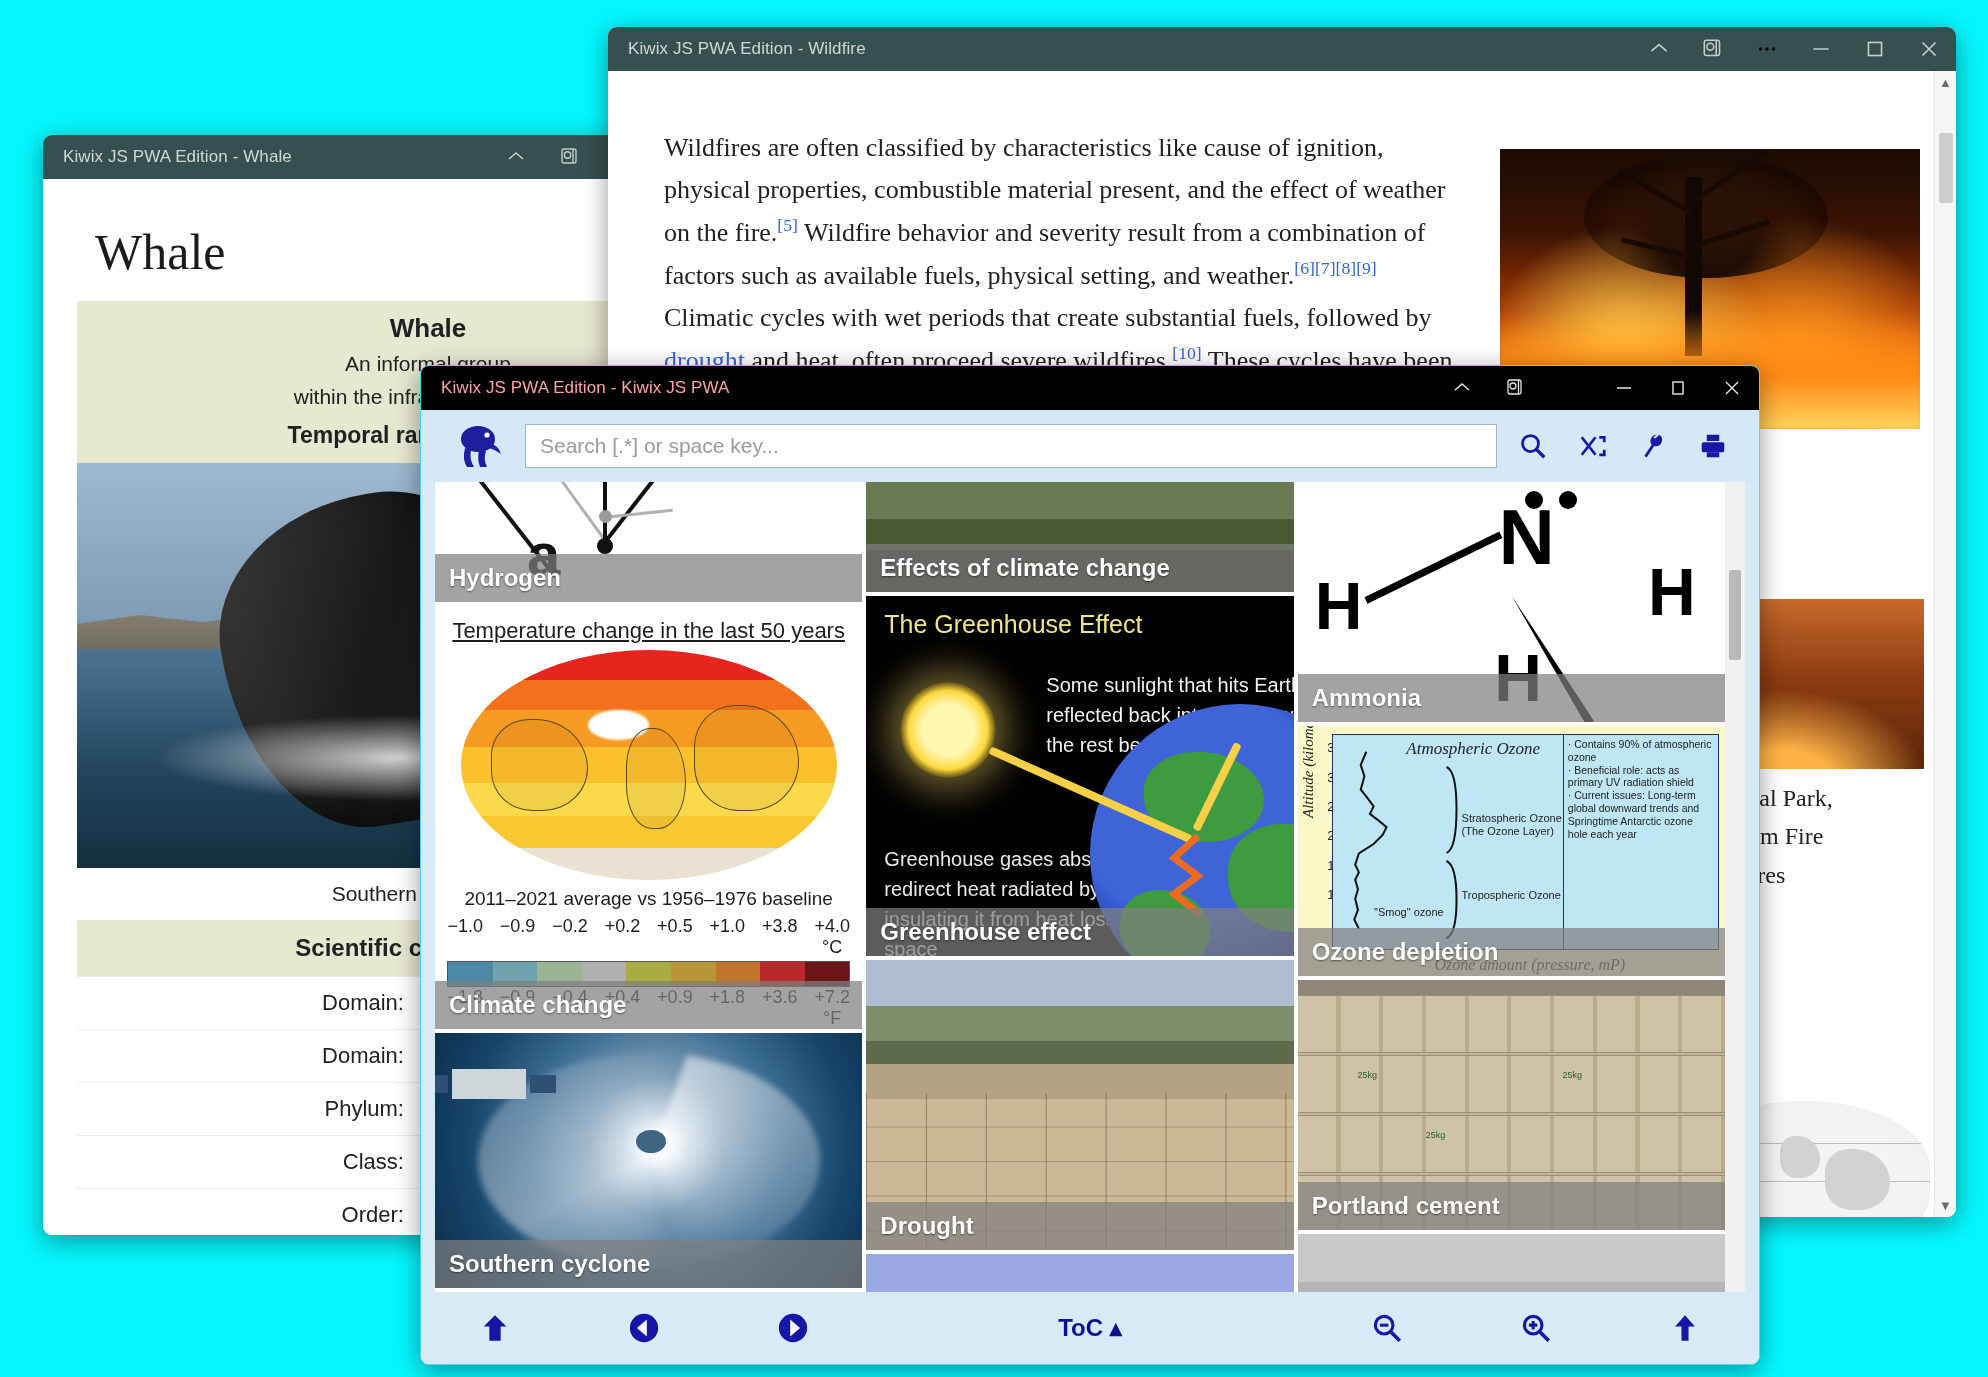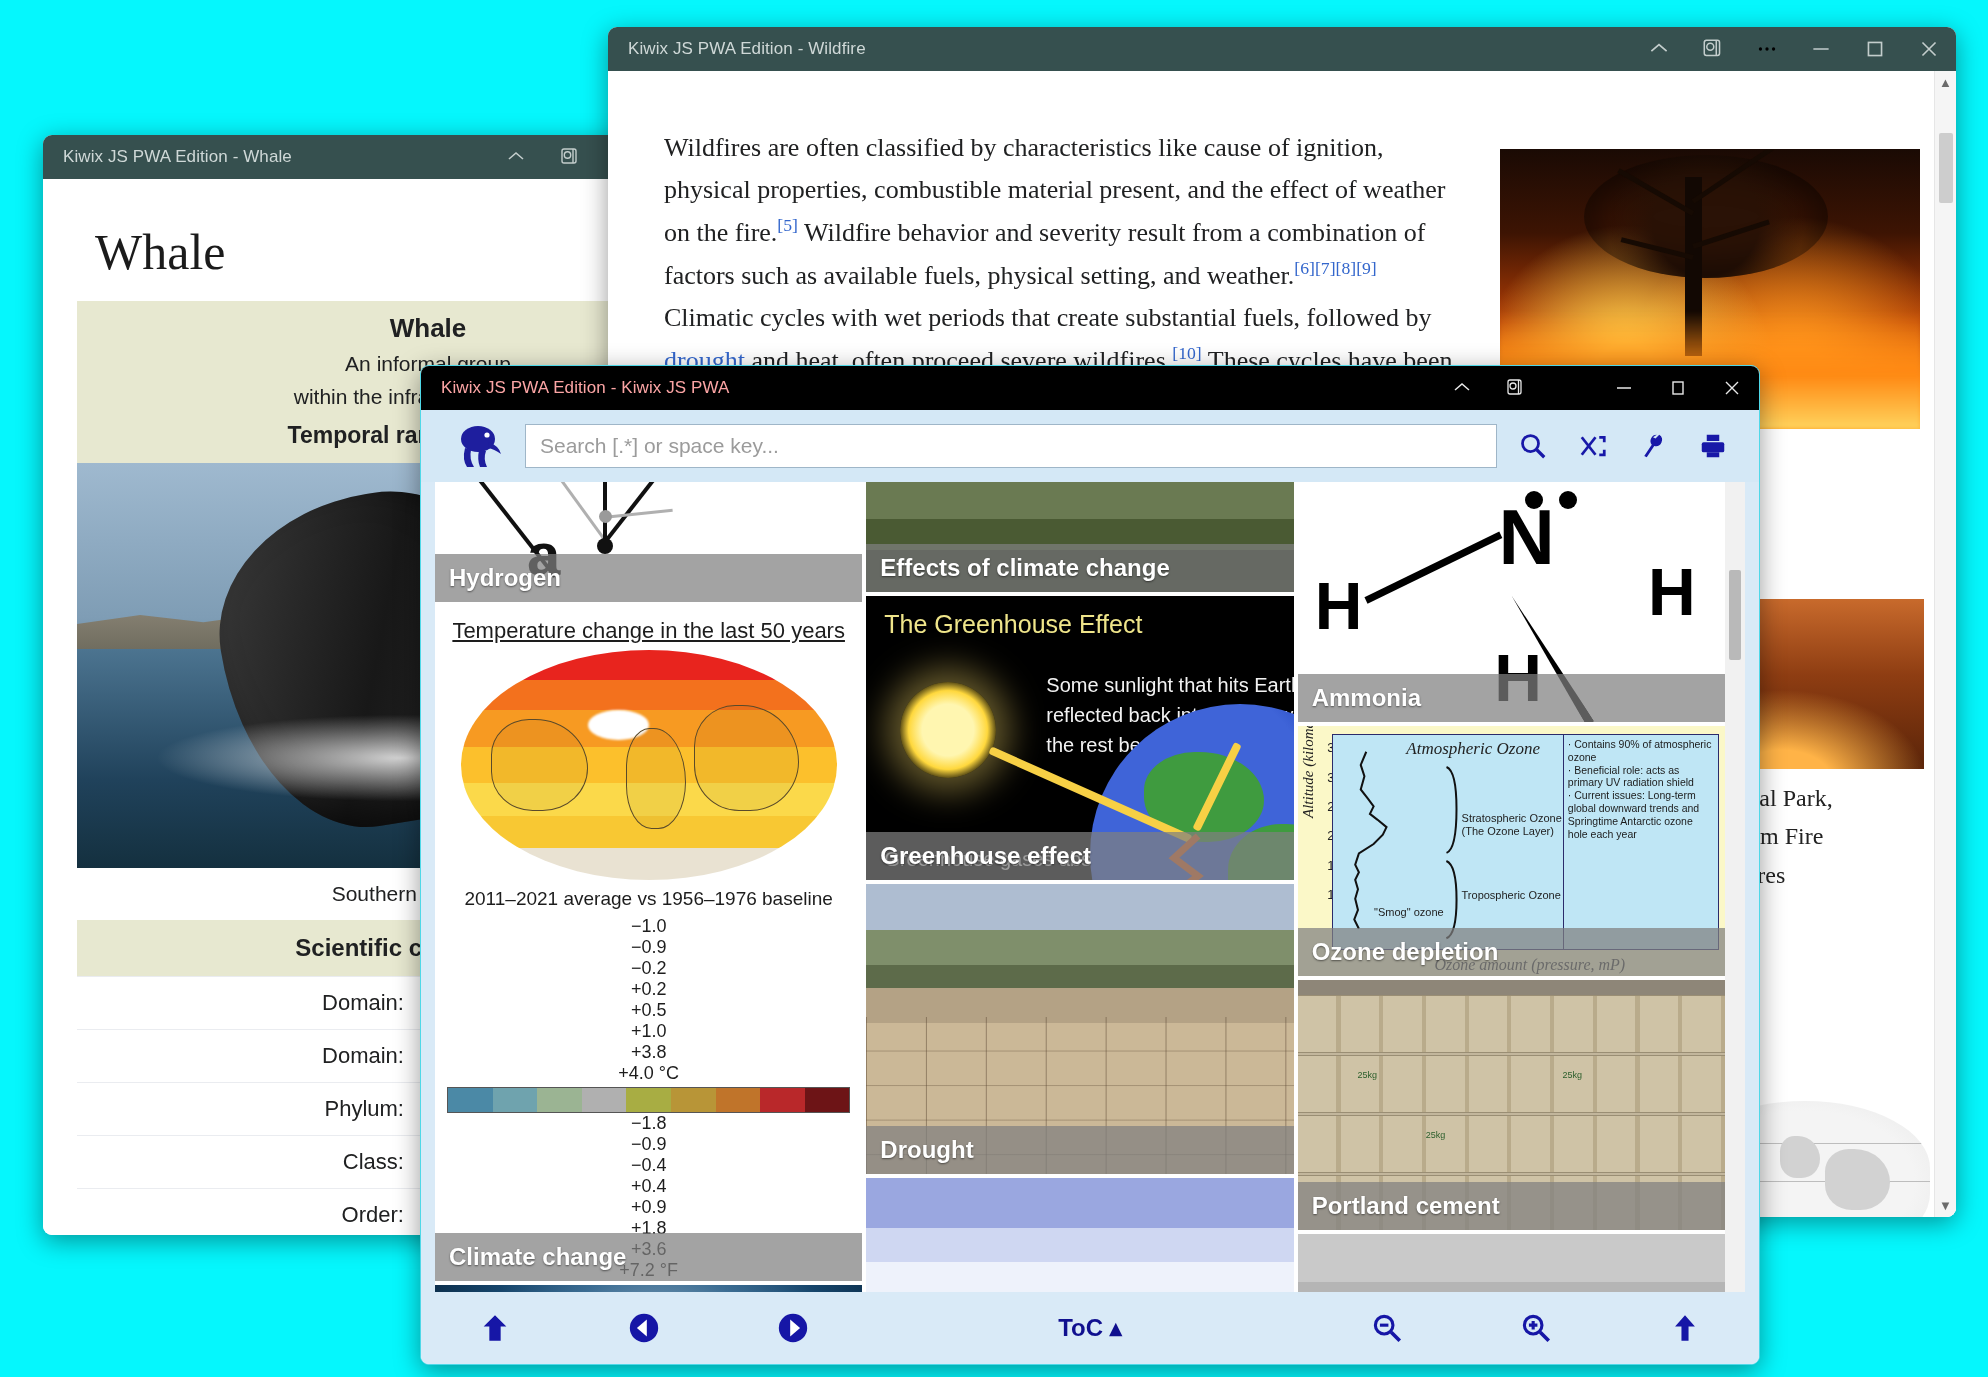--- a/index.html
+++ b/index.html
@@ -276,21 +276,21 @@
   }
   .cc-globe .cont {
     position: absolute; border: 1.5px solid #5a4a2a; border-radius: 42% 58% 50% 46%;
     background: rgba(0,0,0,.04);
   }
   .cc-globe .white-spot {
     position:absolute; left:34%; top:26%; width:16%; height:13%;
     background:#fff; border-radius:50%; filter: blur(1px);
   }
   .cc-base { text-align:center; font-size:19px; color:#1d1d1d; margin: 8px 0 6px; }
-  .cc-legend-row { display:flex; justify-content:center; gap: 0; padding: 0 4px; flex-direction: column; }
+  .cc-legend-row { display:flex; justify-content:center; gap: 0; padding: 0 4px; }
   .cc-tick { flex:1 1 0; text-align:center; font-size:18px; color:#1d1d1d; }
   .cc-bar { display:flex; margin: 3px 12px 0; height: 26px; border:1px solid #555; }
   .cc-bar span { flex:1 1 0; display:block; }
   .cc-tick-f { flex:1 1 0; text-align:center; font-size:18px; color:#1d1d1d; }
 
   .art-cyclone {
     height: 255px;
     background: radial-gradient(circle at 52% 44%, #f2f6fa 0 6%, #c9d9e6 12%, #7f9fb8 26%, #3c6d93 48%, #16456b 72%, #0a2a46 100%);
     position: relative; overflow: hidden;
   }
@@ -305,21 +305,21 @@
     border-radius:50%;
     background: conic-gradient(from 20deg, rgba(255,255,255,.55), rgba(255,255,255,0) 40%, rgba(255,255,255,.4) 62%, rgba(255,255,255,0) 100%);
     filter: blur(3px);
   }
 
   .art-effects {
     height: 110px;
     background: linear-gradient(#6a7a52 0 34%, #4a5a33 34% 62%, #26311a 62% 100%);
   }
 
-  .art-green { height: 284px; background:#000; position:relative; overflow:hidden; }
+  .art-green { height: 360px; background:#000; position:relative; overflow:hidden; }
   .art-green .gh-title { position:absolute; left:18px; top:14px; font-size:25px; color:#efe58a; }
   .art-green .sun {
     position:absolute; left:34px; top:86px; width:96px; height:96px; border-radius:50%;
     background: radial-gradient(circle, #fff6b0 0 38%, #ffd83d 58%, rgba(255,216,61,0) 78%);
     box-shadow: 0 0 34px 14px rgba(255,224,110,.40);
   }
   .art-green .t1 {
     position:absolute; left:180px; top:74px; width: 300px;
     color:#f2f2f2; font-size:20px; line-height:1.5;
   }

